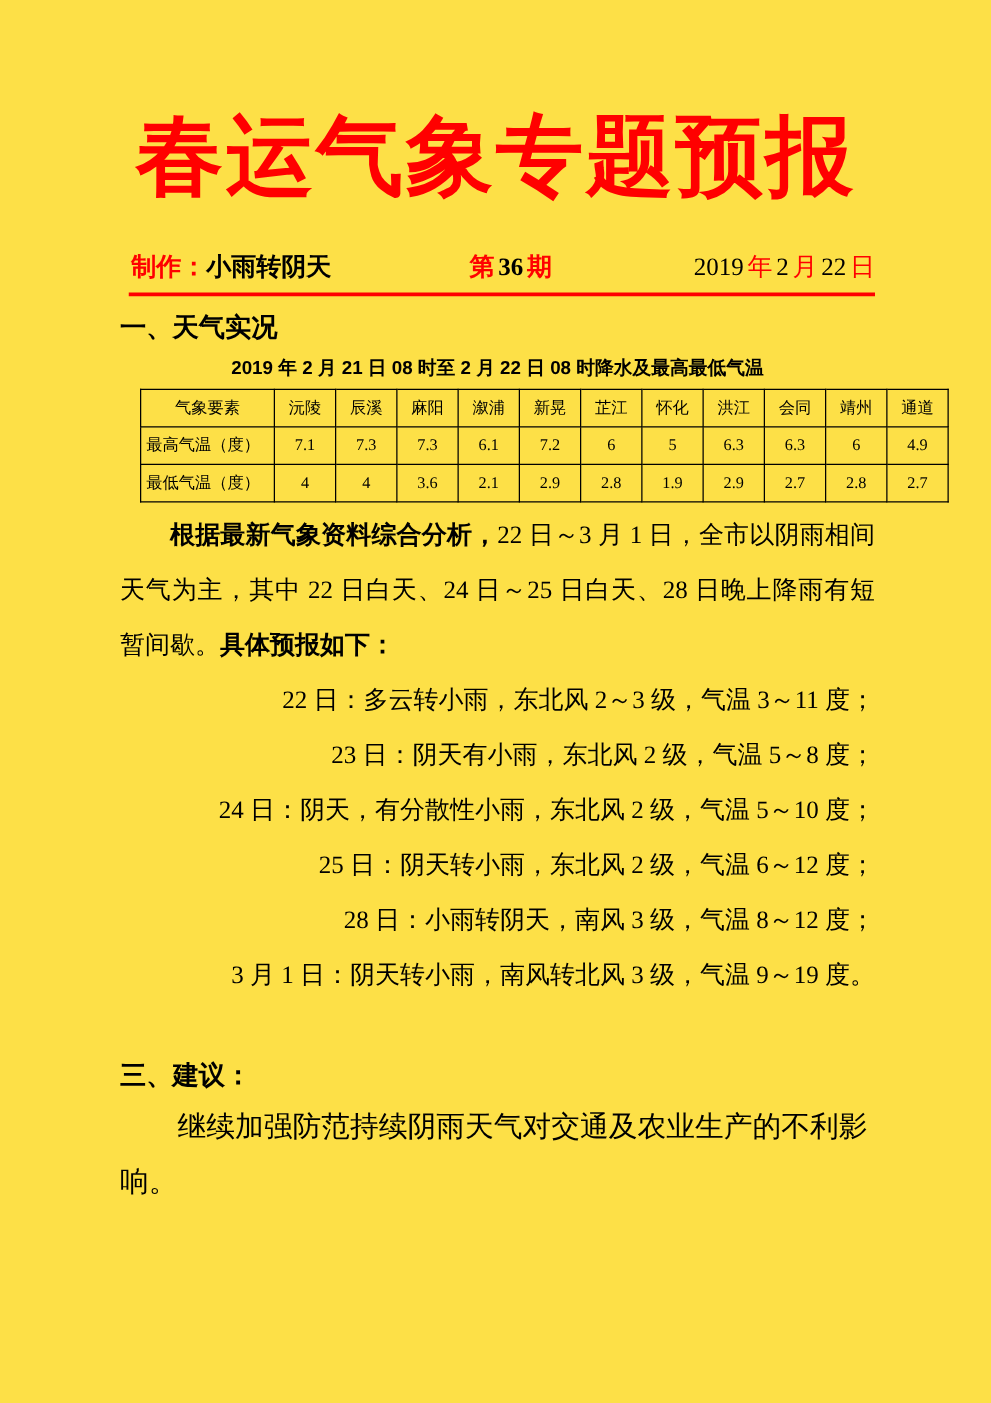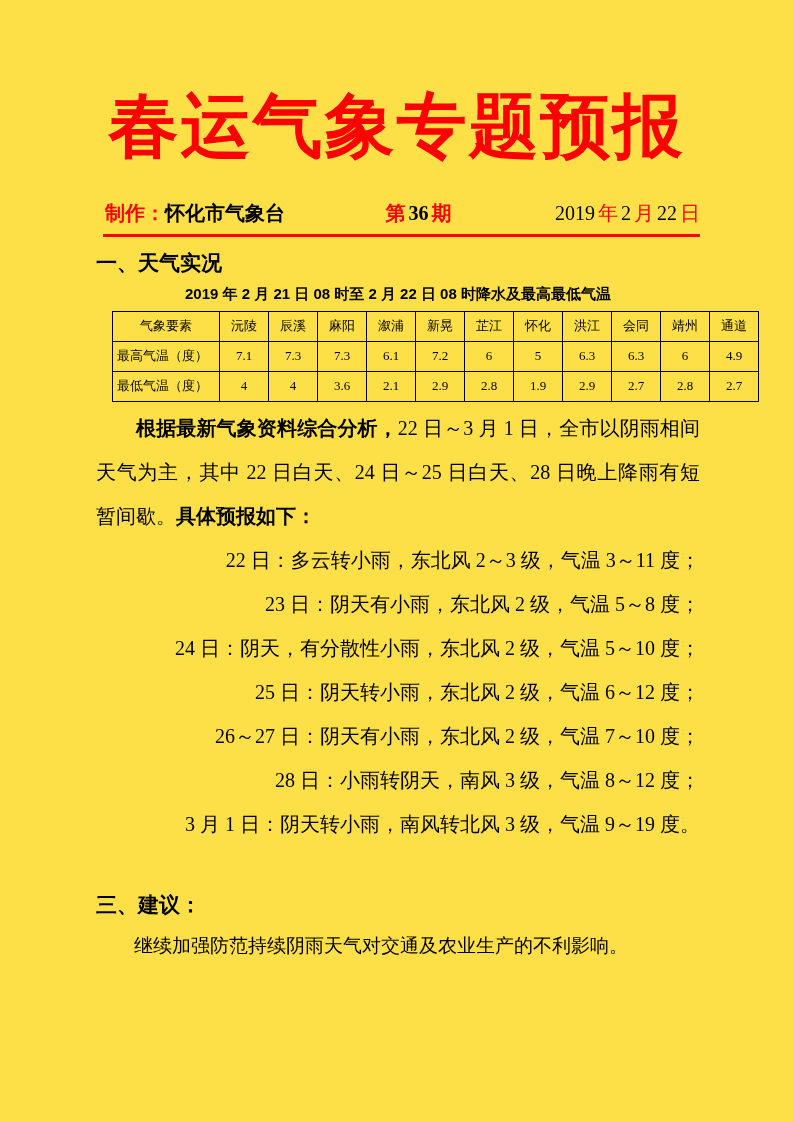--- a/index.html
+++ b/index.html
@@ -21,32 +21,32 @@
                font-family:"Liberation Sans","DejaVu Sans",sans-serif;}
   table.weather{margin:7px 0 0 16px;border-collapse:collapse;width:578px;font-size:13px;}
   table.weather th,table.weather td{border:1px solid #000;height:29px;text-align:center;
                font-weight:normal;padding:0 11px;white-space:nowrap;}
   table.weather th.rowlabel{width:90px;text-align:left;padding-left:4px;}
   .para{margin:4px 0 0 0;font-size:20px;line-height:44px;text-align:justify;
         text-indent:2em;}
   .para .b{font-family:"Liberation Sans","DejaVu Sans",sans-serif;font-weight:bold;}
   .forecast-line{font-size:20px;line-height:44px;text-indent:2em;text-align:right;}
   h2.sec3{margin-top:46px;}
-  .advice{margin:6px 0 0 0;font-size:19px;line-height:44px;text-indent:2em;}
+  .advice{margin:6px 0 0 0;font-size:23px;line-height:44px;text-indent:2em;}
 </style>
 </head>
 <body>
 
 <div class="page">
 
   <h1 class="title">春运气象专题预报</h1>
 
   <div class="meta-row">
     <span>
-      <span class="hei red">制作：</span><span class="hei">怀化市气象台</span>
+      <span class="hei red">制作：</span><span class="hei">小雨转阴天</span>
     </span>
     <span>
       <span class="hei red">第</span><span class="num" style="font-weight:bold">36</span><span class="hei red">期</span>
     </span>
     <span>
       <span class="num">2019</span><span class="red">年</span><span class="num">2</span><span class="red">月</span><span class="num">22</span><span class="red">日</span>
     </span>
   </div>
 
   <div class="red-rule"></div>
@@ -107,21 +107,20 @@
     </table>
 
 
     <p class="para"><span class="b">根据最新气象资料综合分析，</span><span>22 日～3 月 1 日，全市以阴雨相间天气为主，其中 22 日白天、24 日～25 日白天、28 日晚上降雨有短暂间歇。</span><span class="b">具体预报如下：</span></p>
 
     <div id="forecast-list">
         <div class="forecast-line">22 日：多云转小雨，东北风 2～3 级，气温 3～11 度；</div>
         <div class="forecast-line">23 日：阴天有小雨，东北风 2 级，气温 5～8 度；</div>
         <div class="forecast-line">24 日：阴天，有分散性小雨，东北风 2 级，气温 5～10 度；</div>
         <div class="forecast-line">25 日：阴天转小雨，东北风 2 级，气温 6～12 度；</div>
-        <div class="forecast-line">26～27 日：阴天有小雨，东北风 2 级，气温 7～10 度；</div>
         <div class="forecast-line">28 日：小雨转阴天，南风 3 级，气温 8～12 度；</div>
         <div class="forecast-line">3 月 1 日：阴天转小雨，南风转北风 3 级，气温 9～19 度。</div>
       </div>
 
     <h2 class="sec3">三、建议：</h2>
 
     <p class="advice">继续加强防范持续阴雨天气对交通及农业生产的不利影响。</p>
 
   </div>
 </div>

